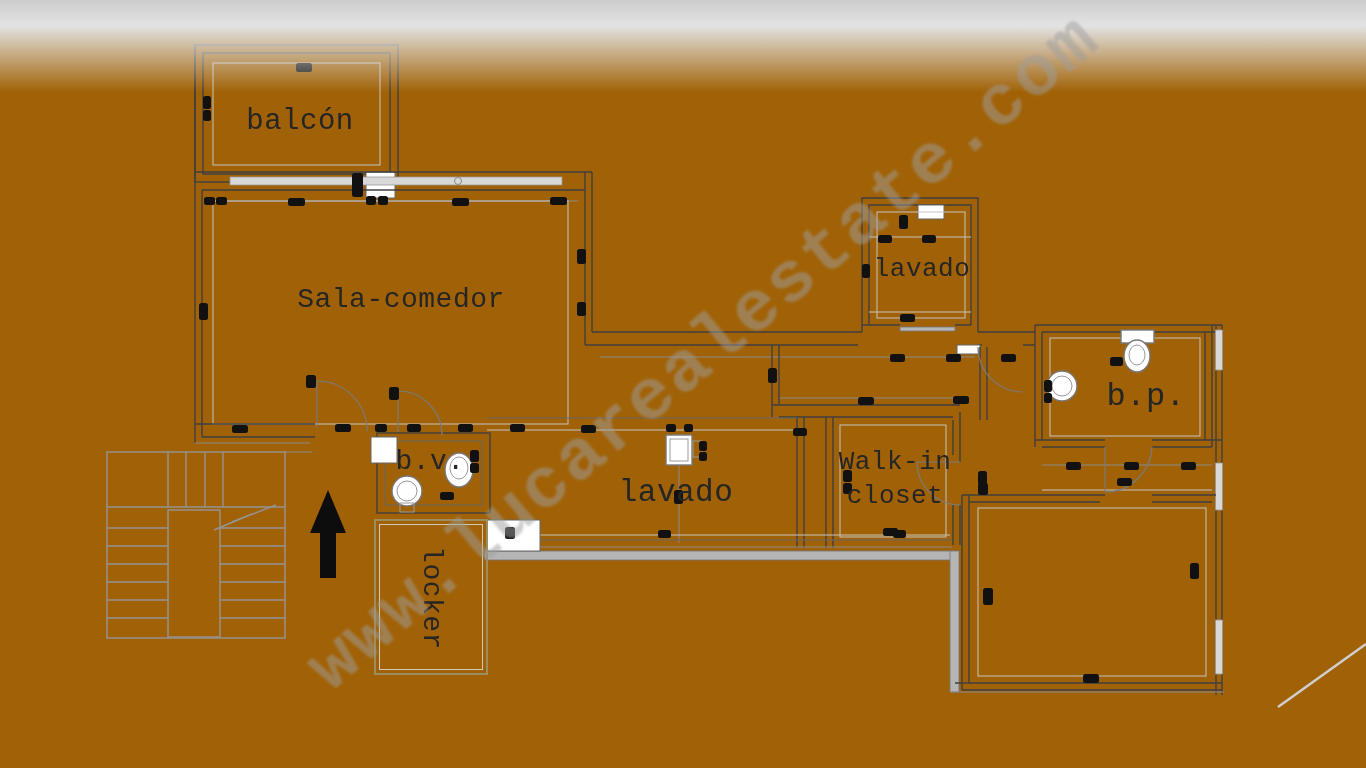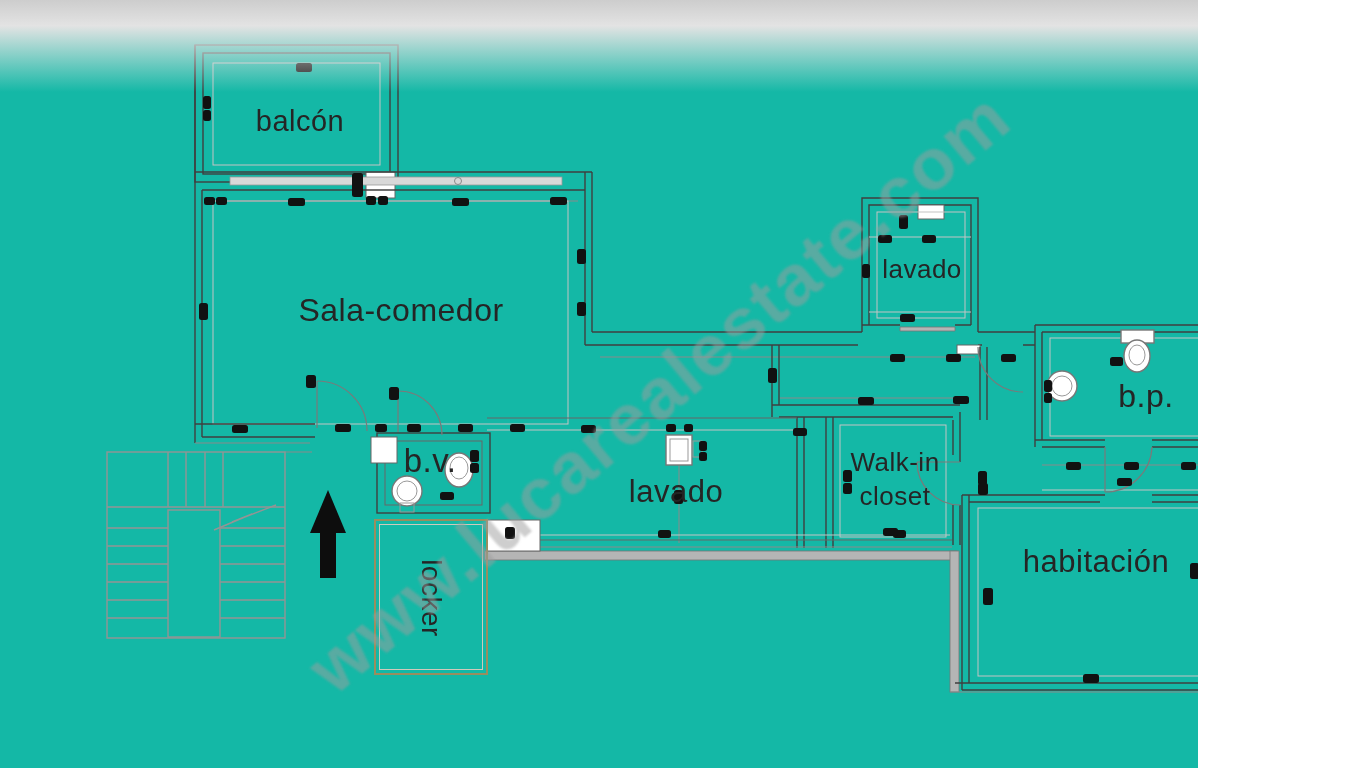--- a/index.html
+++ b/index.html
@@ -2,22 +2,22 @@
 <html style="--wall: #3f3f3f; --light-line: #c4c4c4; --mid-line: #8a8a8a; --gray-wall: #b5b5b5; --glass: #d8d8d8; --stair: #949494; --locker-border: #9b8d5e; --arrow: #0d0d0d; --label: #252525; --watermark: rgba(158,158,158,0.5);"><head>
 <meta charset="utf-8">
 <style>
   :root{
     --wall:#3f3f3f; --light-line:#c4c4c4; --mid-line:#8a8a8a; --gray-wall:#b5b5b5;
     --glass:#d8d8d8; --stair:#949494; --locker-border:#9b8d5e; --arrow:#0d0d0d;
     --label:#252525; --watermark:rgba(158,158,158,0.5);
   }
   html,body{margin:0;padding:0;background:#fff;}
   .canvas{
-    position:relative;width:1198px;height:768px;overflow:hidden;background:#14b8a6;
-    font-family:Liberation Sans, sans-serif;
+    position:relative;width:1366px;height:768px;overflow:hidden;background:#a16207;
+    font-family:Liberation Mono, monospace;
   }
   .top-fade{position:absolute;left:0;top:0;width:1366px;height:92px;
     background:linear-gradient(to bottom,#cdcdcd 0%,#e3e3e3 28%,rgba(255,255,255,0) 100%);
     pointer-events:none;z-index:5;}
   svg.plan{position:absolute;left:0;top:0;z-index:2;}
   .wall{stroke:var(--wall);stroke-width:1.4;fill:none;}
   .wall-thin{stroke:#666;stroke-width:1;fill:none;}
   .lt{stroke:var(--light-line);stroke-width:1;fill:none;}
   .md{stroke:var(--mid-line);stroke-width:1;fill:none;}
   .glass{fill:var(--glass);stroke:#999;stroke-width:0.8;}
@@ -251,24 +251,23 @@
       <div class="dim" style="left: 458px; top: 424px; width: 15px; height: 8px;"></div>
       <div class="dim" style="left: 440px; top: 492px; width: 14px; height: 8px;"></div>
       <div class="dim" style="left: 470px; top: 450px; width: 9px; height: 12px;"></div>
       <div class="dim" style="left: 470px; top: 463px; width: 9px; height: 10px;"></div>
       <div class="dim" style="left: 505px; top: 527px; width: 10px; height: 12px;"></div>
       <div class="dim" style="left: 306px; top: 375px; width: 10px; height: 13px;"></div>
       <div class="dim" style="left: 389px; top: 387px; width: 10px; height: 13px;"></div>
     </div>
 
   <div class="room-label" style="left:300px;top:121px;font-size:29px;">balcón</div>
-  <div class="room-label" style="left:401px;top:310px;font-size:32px;">Sala-comedor</div>
+  <div class="room-label" style="left:401px;top:299px;font-size:28px;">Sala-comedor</div>
   <div class="room-label" style="left:922px;top:269px;font-size:26px;">lavado</div>
   <div class="room-label" style="left:1146px;top:396px;font-size:32px;">b.p.</div>
   <div class="room-label" style="left:676px;top:492px;font-size:31px;">lavado</div>
   <div class="room-label" style="left:895px;top:462px;font-size:26px;">Walk-in</div>
   <div class="room-label" style="left:895px;top:496px;font-size:26px;">closet</div>
-  <div class="room-label" style="left:1096px;top:562px;font-size:31px;">habitación</div>
-  <div class="room-label" style="left:430px;top:461px;font-size:33px;">b.v.</div>
+  <div class="room-label" style="left:430px;top:461px;font-size:28px;">b.v.</div>
   <div class="room-label" style="left:431px;top:598px;font-size:28px;writing-mode:vertical-rl;">locker</div>
 
   <div class="watermark">www.lucarealestate.com</div>
 </div>
 
 </body></html>

